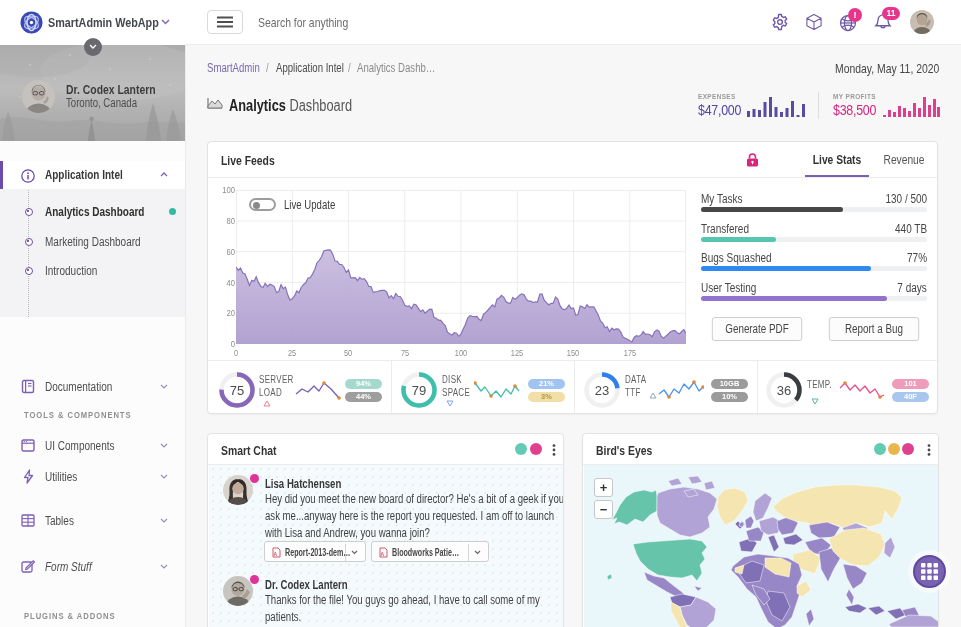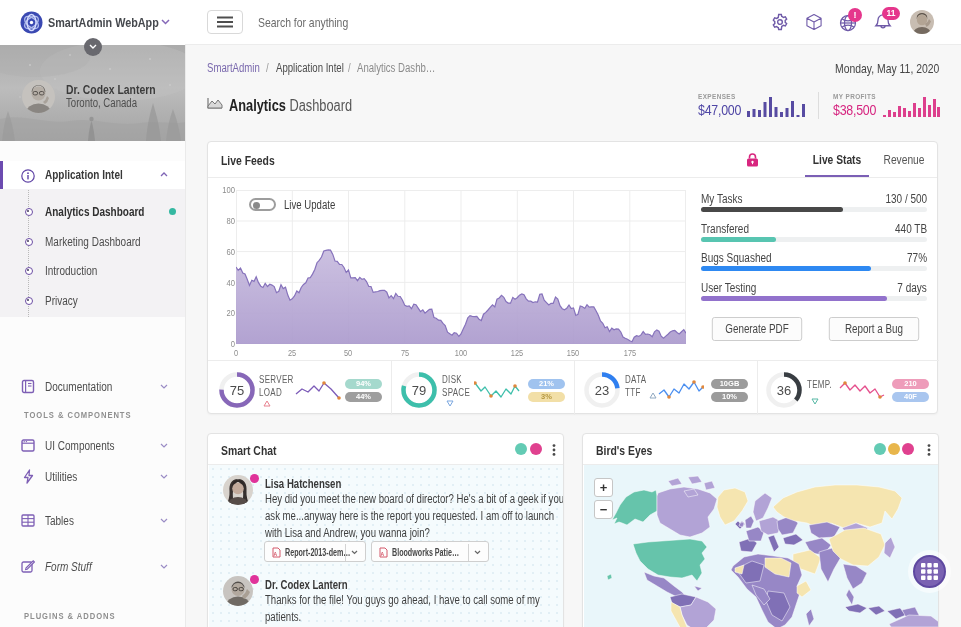--- a/index.html
+++ b/index.html
@@ -161,24 +161,20 @@
         <div class="lbl">Analytics Dashboard</div>
         <span class="abs" style="left:169px;top:11px;width:7px;height:7px;border-radius:50%;background:#35b8a1;"></span>
       </div>
     <div class="subitem" style="top:227px;">
         <span class="bullet"></span>
         <div class="lbl">Marketing Dashboard</div>
       </div>
     <div class="subitem" style="top:256px;">
         <span class="bullet"></span>
         <div class="lbl">Introduction</div>
-      </div>
-    <div class="subitem" style="top:286px;">
-        <span class="bullet"></span>
-        <div class="lbl">Privacy</div>
       </div>
     <div class="navitem" style="top:372px;">
       <svg class="abs" style="left:21px;top:7px" width="14" height="15" viewBox="0 0 14 15">
           <rect x="1.5" y="1.5" width="11" height="12" rx="1.5" fill="none" stroke="#7e5fb5" stroke-width="1.4"></rect>
           <line x1="4.6" y1="1.5" x2="4.6" y2="13.5" stroke="#7e5fb5" stroke-width="1.2"></line>
           <line x1="7" y1="4.5" x2="10.5" y2="4.5" stroke="#7e5fb5" stroke-width="1.1"></line>
           <line x1="7" y1="7" x2="10.5" y2="7" stroke="#7e5fb5" stroke-width="1.1"></line>
         </svg>
       <div class="lbl">Documentation</div>
       <svg class="abs" style="right:17px;top:12px" width="8" height="5" viewBox="0 0 8 5">
@@ -466,21 +462,21 @@
         </svg>
       <div class="tlabel" style="left:599px;top:236px;">TEMP.</div>
       <svg class="abs" style="left:603px;top:256px" width="8" height="7" viewBox="0 0 8 7">
           <polygon points="1,1 7,1 4,6" fill="none" stroke="#57b8a5" stroke-width="1"></polygon>
         </svg>
       <svg class="abs" style="left:631px;top:236px" width="46" height="24" viewBox="0 0 46 24">
           <polyline points="1,10 6,5 11,12 16,7 21,13 26,8 31,15 36,11 41,19 45,17" fill="none" stroke="#e5508d" stroke-width="1.3" stroke-linejoin="round"></polyline>
           <circle cx="6" cy="5" r="1.8" fill="#e0873c"></circle>
           <circle cx="41" cy="19" r="1.8" fill="#e0873c"></circle>
         </svg>
-      <div class="pill" style="left:684px;top:237px;background:#ee9cba;color:#fff;">210</div>
+      <div class="pill" style="left:684px;top:237px;background:#ee9cba;color:#fff;">101</div>
       <div class="pill" style="left:684px;top:250px;background:#a9c6ef;color:#fff;">40F</div>
       <div class="abs" style="left:183px;top:219px;width:1px;height:54px;background:#ececec;"></div>
       <div class="abs" style="left:366px;top:219px;width:1px;height:54px;background:#ececec;"></div>
       <div class="abs" style="left:549px;top:219px;width:1px;height:54px;background:#ececec;"></div>
     </div>
   </div>
 
   <div id="smartchat" class="card">
     <div class="cardhdr"></div>
     <div class="cardtitle">Smart Chat</div>

